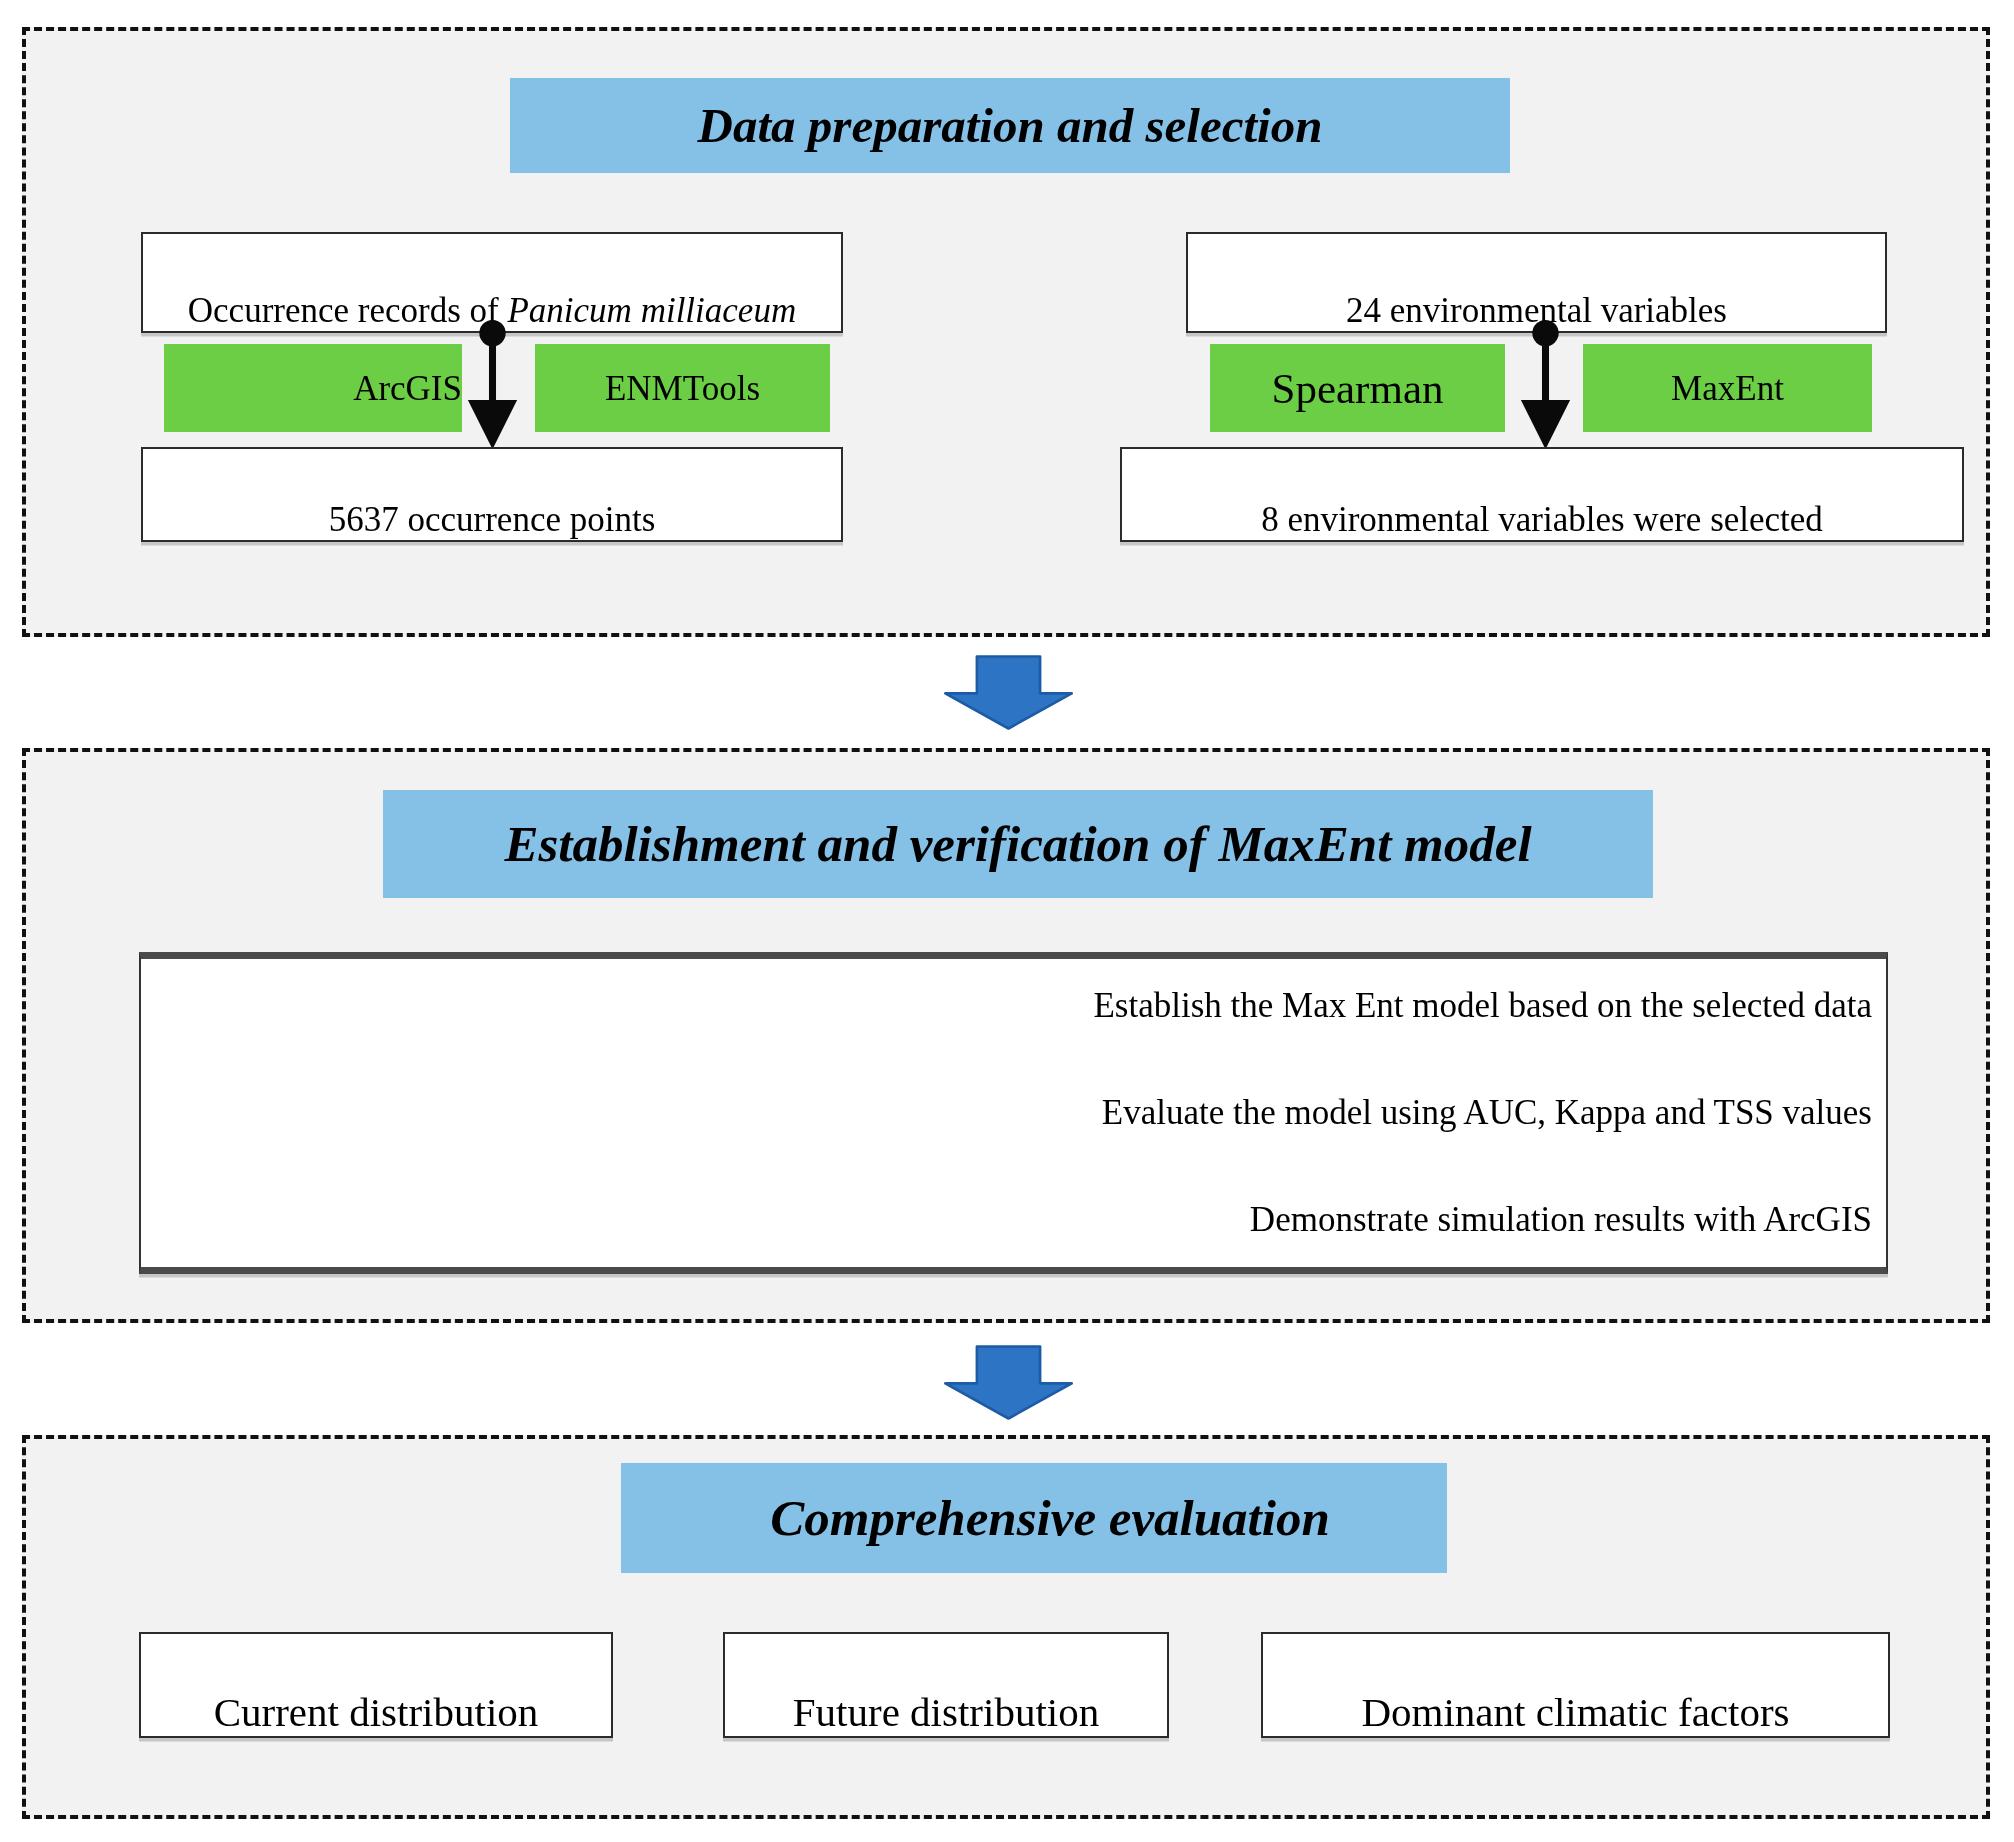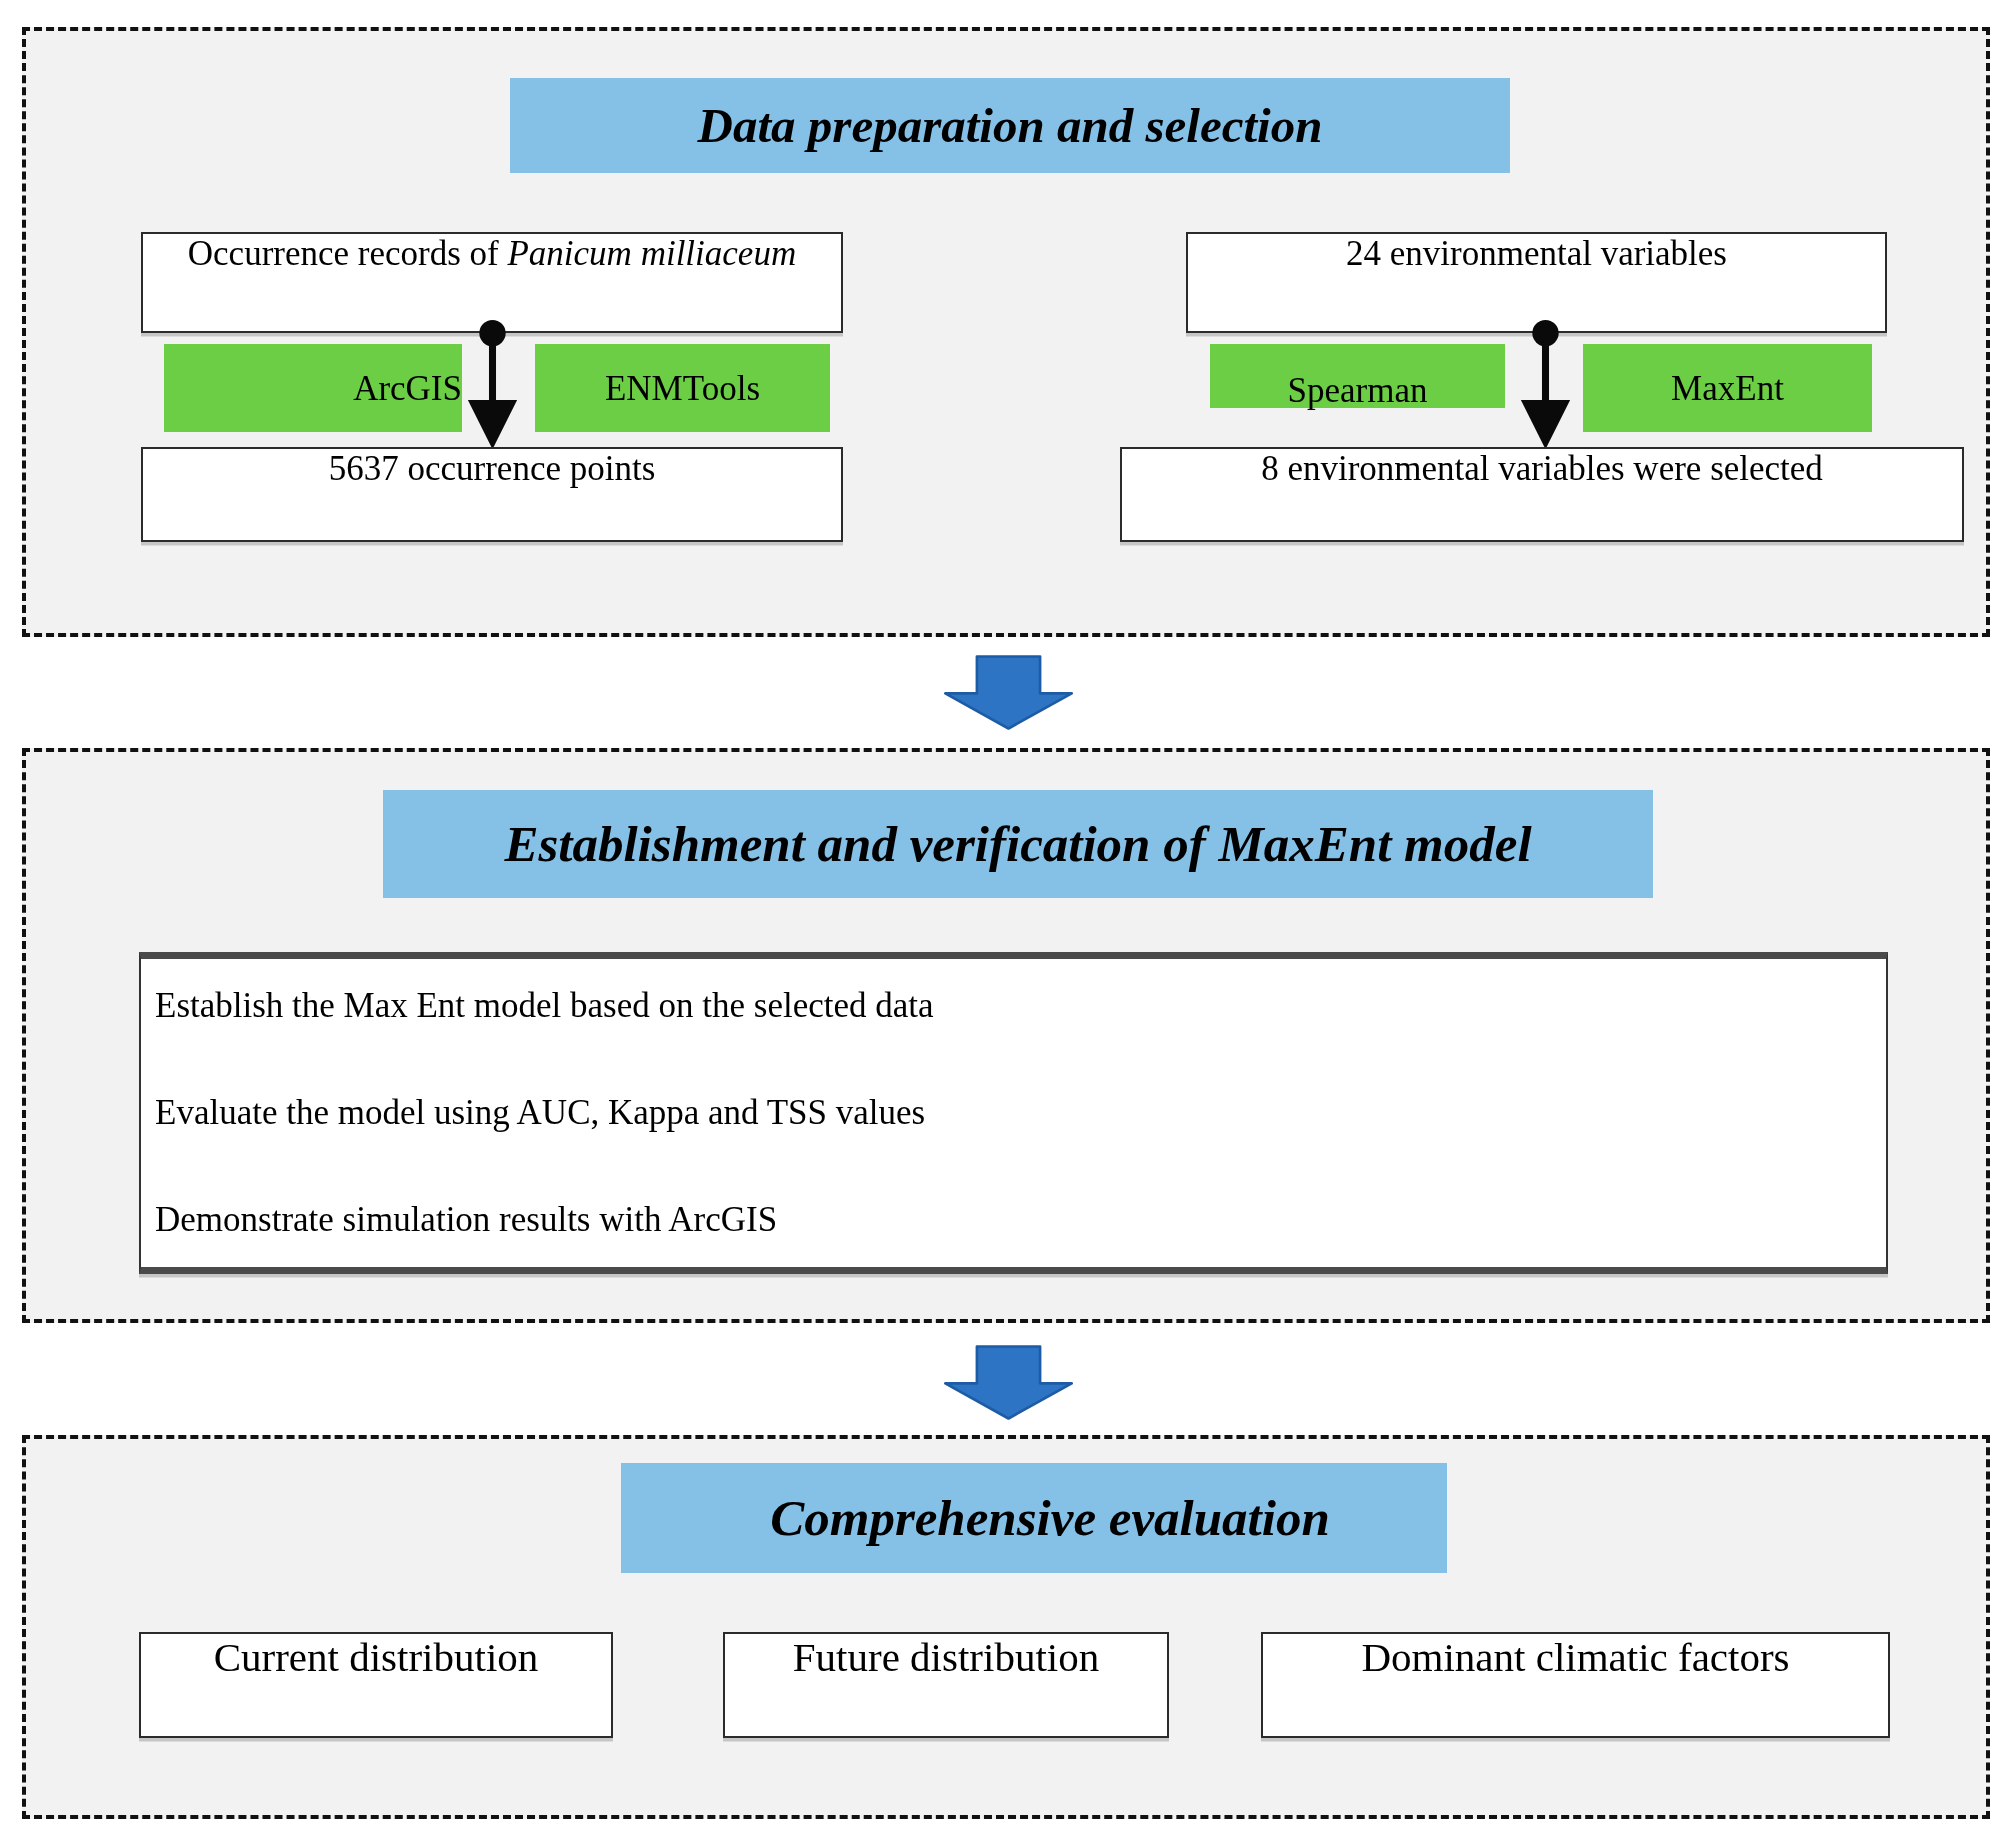--- a/index.html
+++ b/index.html
@@ -29,21 +29,21 @@
     font-style:italic;
     text-align:center;
     line-height:1;
   }
   .wbox{
     position:absolute;
     background:#ffffff;
     border:2.6px solid #2b2b2b;
     box-sizing:border-box;
     display:flex;
-    align-items:flex-start;
+    align-items:flex-end;
     justify-content:center;
     text-align:center;
     box-shadow:0 3.5px 0 rgba(0,0,0,0.18);
     line-height:1.15;
   }
   .chip{
     position:absolute;
     background:#6BCE44;
     display:flex;
     align-items:center;
@@ -64,21 +64,21 @@
   #hdr3{left:621px;top:1463px;width:794px;height:110px;font-size:51px;padding-left:32px;}
 
   
   #boxOcc{left:141px;top:232px;width:702px;height:101px;font-size:35px;}
   #chipArcgis{left:164px;top:344px;width:298px;height:88px;font-size:35px;justify-content:flex-end;}
   #chipEnmtools{left:535px;top:344px;width:295px;height:88px;font-size:35px;}
   #boxPoints{left:141px;top:447px;width:702px;height:95px;font-size:35px;}
 
   
   #boxEnv{left:1186px;top:232px;width:701px;height:101px;font-size:35px;}
-  #chipSpearman{left:1210px;top:344px;width:295px;height:64px;font-size:35px;align-items:flex-end;}
+  #chipSpearman{left:1210px;top:344px;width:295px;height:88px;font-size:43px;}
   #chipMaxent{left:1583px;top:344px;width:289px;height:88px;font-size:35px;}
   #boxSelected{left:1120px;top:447px;width:844px;height:95px;font-size:35px;}
 
   
   #boxSteps{
     left:139px;top:952px;width:1749px;height:322px;
     font-size:35px;
     flex-direction:column;
     gap:39px;
     border:2.6px solid #333333;

